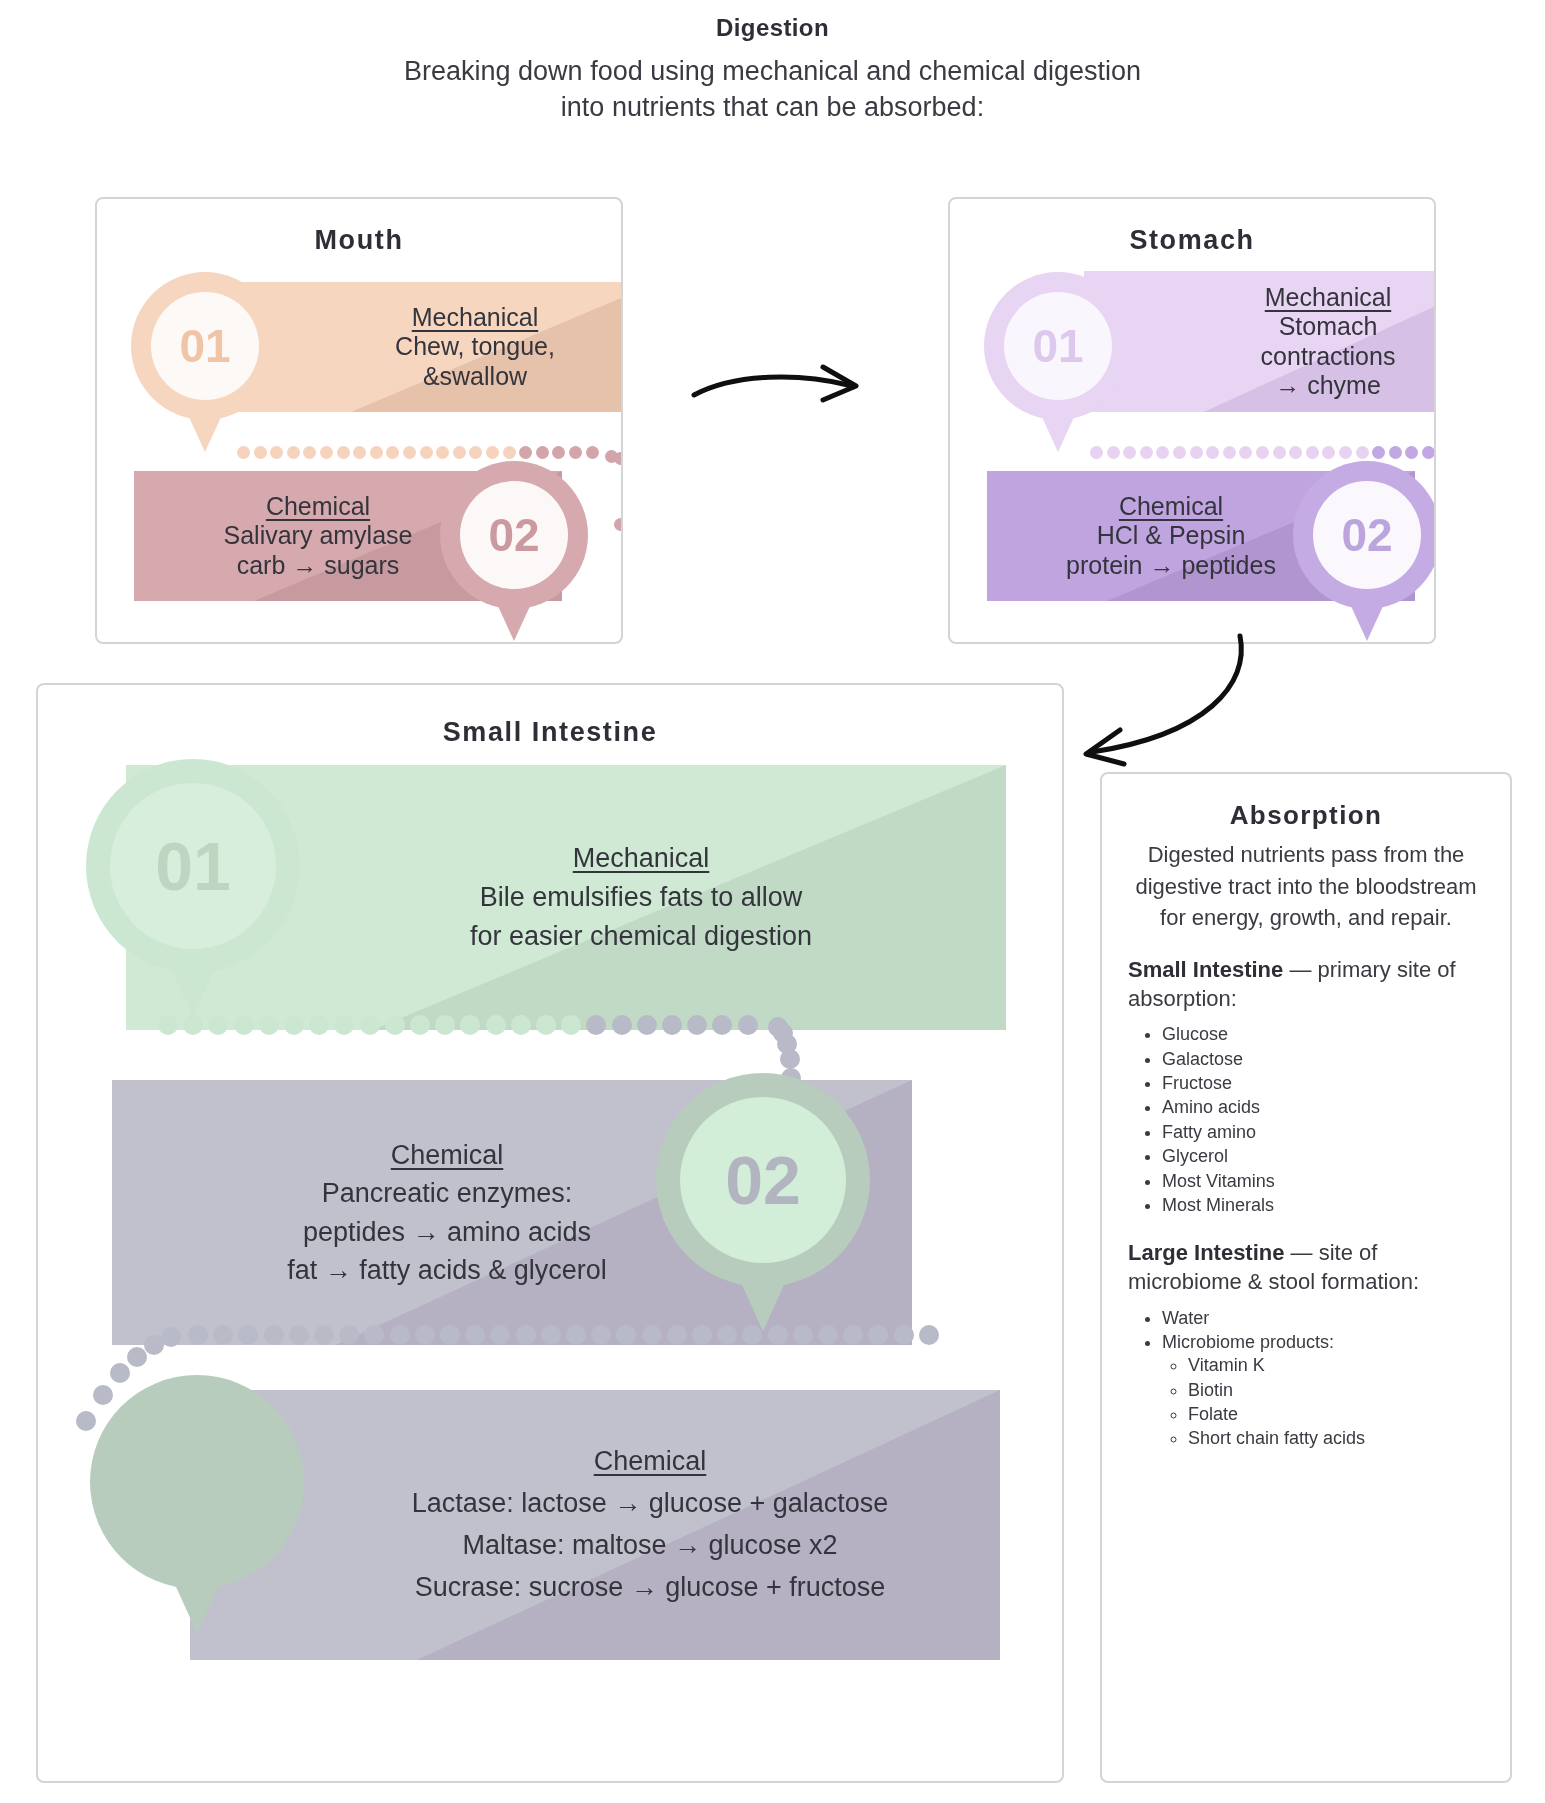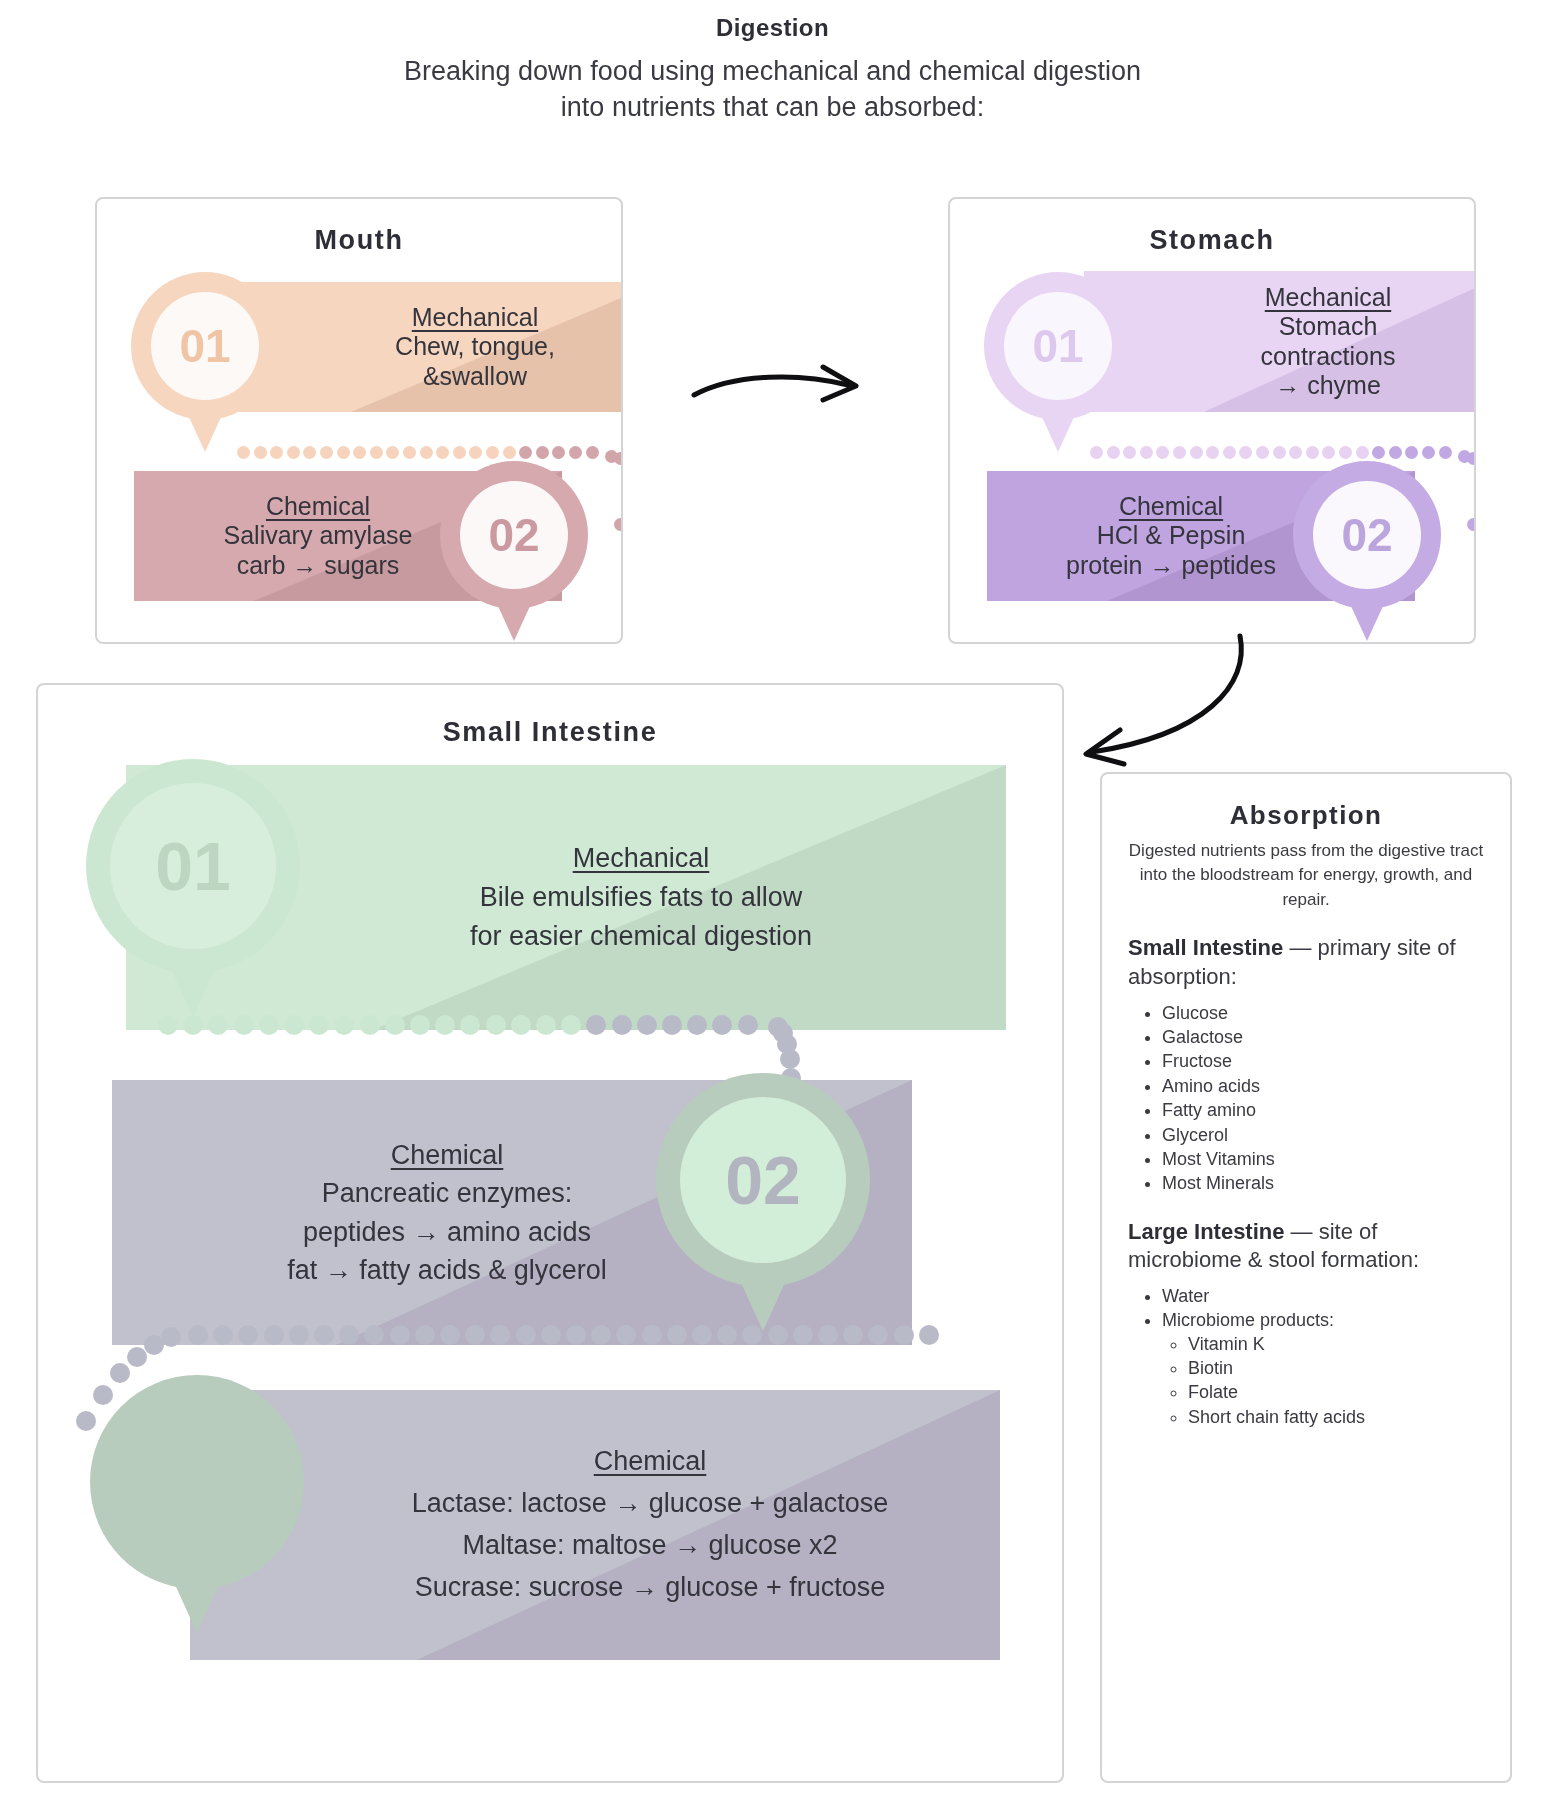--- a/index.html
+++ b/index.html
@@ -61,21 +61,21 @@
     display: flex; align-items: center; justify-content: center;
     font-weight: 700;
   }
 
   
   .dots { position: absolute; }
   .dots i { position: absolute; border-radius: 50%; display: block; }
 
   
   .abs-title { text-align: center; font-size: 26px; font-weight: 700; letter-spacing: 1.4px; color: #2e2e36; }
-  .abs-p { font-size: 17px; line-height: 1.44; text-align: center; color: #3a3a42; margin-top: 8px; }
+  .abs-p { font-size: 22px; line-height: 1.44; text-align: center; color: #3a3a42; margin-top: 8px; }
   .abs-h { font-size: 22px; line-height: 1.30; margin-top: 22px; color: #3a3a42; }
   .abs-h b { font-weight: 700; color: #2e2e36; }
   ul.abs-ul { margin: 10px 0 0 34px; font-size: 18px; line-height: 1.30; color: #3a3a42; }
   ul.abs-ul li { margin-bottom: 1px; }
   ul.abs-ul ul { list-style-type: circle; margin: 0 0 0 26px; }
 
   
   .arw { position: absolute; overflow: visible; }
 </style>
 </head>
@@ -151,21 +151,21 @@
 
     <div class="bub" style="left:343px; top:262px; width:148px; height:180px;">
       <div class="ring" style="width:148px; height:148px; background:#d5a9ae;"></div>
       <div class="tail" style="top:132px; border-left:22px solid transparent; border-right:22px solid transparent; border-top:48px solid #d5a9ae;"></div>
       <div class="disc" style="left:20px; top:20px; width:108px; height:108px; background:#fdf8f8; color:#cb99a0; font-size:46px;">
         <span>02</span>
       </div>
     </div>
   </div>
 
-  <div class="card" style="left:948px; top:197px; width:528px; height:447px;">
+  <div class="card" style="left:948px; top:197px; width:488px; height:447px;">
     <div class="card-title" style="margin-top:26px;">Stomach</div>
 
     <div class="band" style="left:134px; top:72px; width:428px; height:141px; background:#e8d4f3;">
       <div class="shade" style="background:#b093c7;"></div>
       <div class="band-txt" style="font-size:25px; padding-left:60px;">
         <div class="kind">Mechanical</div>
         <div>Stomach</div>
         <div>contractions</div>
         <div>→ chyme</div>
       </div>

